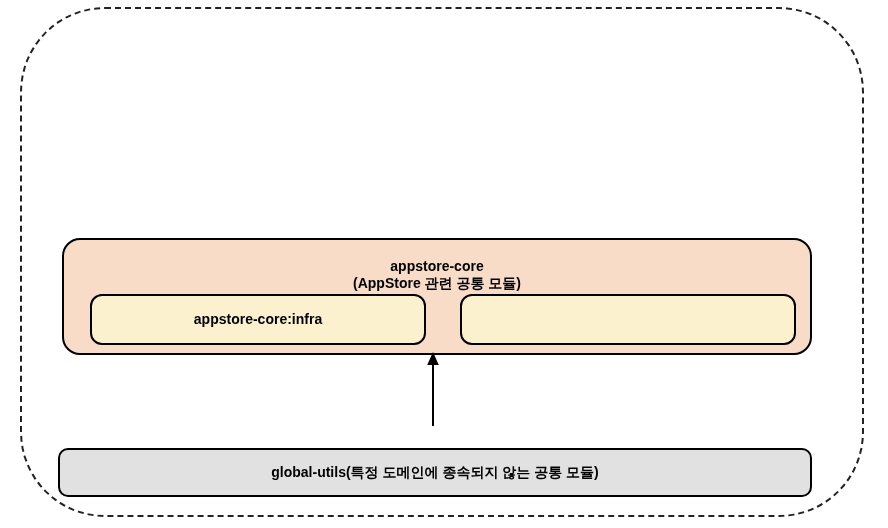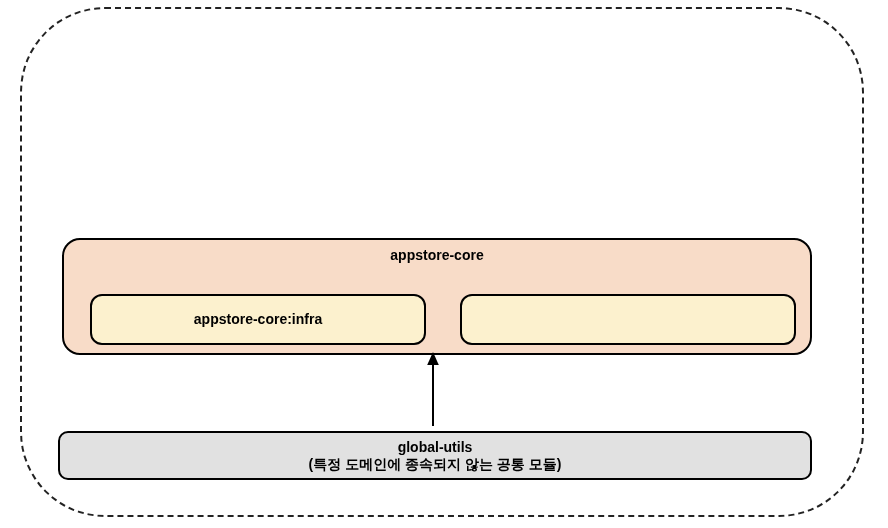--- a/index.html
+++ b/index.html
@@ -33,42 +33,42 @@
     border: 2px solid #000000;
     text-align: center;
   }
   .appstore-core {
     left: 62px;
     top: 238px;
     width: 750px;
     height: 117px;
     background: #f8dcc8;
     border-radius: 18px;
-    padding-top: 7px;
+    padding-top: 18px;
   }
   .inner-box {
     background: #fcf1ce;
     border-radius: 12px;
     height: 51px;
     top: 54px;
     display: flex;
     flex-direction: column;
     justify-content: center;
   }
   .inner-box.infra  { left: 26px;  width: 336px; }
   .inner-box.domain { left: 396px; width: 336px; }
   .global-utils {
     left: 58px;
-    top: 431px;
+    top: 448px;
     width: 754px;
     height: 49px;
     background: #e1e1e1;
     border-radius: 10px;
     display: flex;
-    flex-direction: column;
+    flex-direction: row;
     justify-content: center;
     align-items: center;
   }
   .box-title,
   .box-subtitle {
     font-size: 14px;
     font-weight: bold;
     line-height: 17px;
     white-space: nowrap;
   }
@@ -80,20 +80,21 @@
 </style>
 </head>
 <body>
 
 <div class="canvas">
 
   <div class="boundary"></div>
 
   <div class="module-box appstore-core">
     <div class="box-title">appstore-core</div>
+    <div class="box-subtitle">(AppStore 관련 공통 모듈)</div>
 
     <div class="module-box inner-box infra">
       <div class="box-title">appstore-core:infra</div>
     </div>
 
     <div class="module-box inner-box domain">
     </div>
   </div>
 
   <svg class="arrow-svg" width="20" height="76" viewBox="0 0 20 76">

